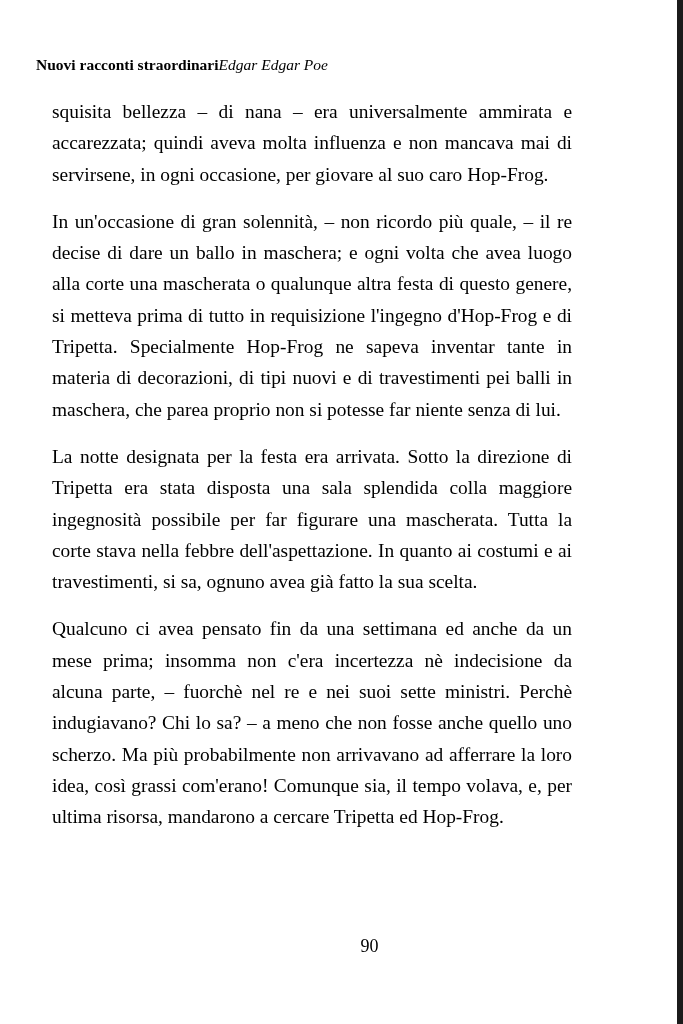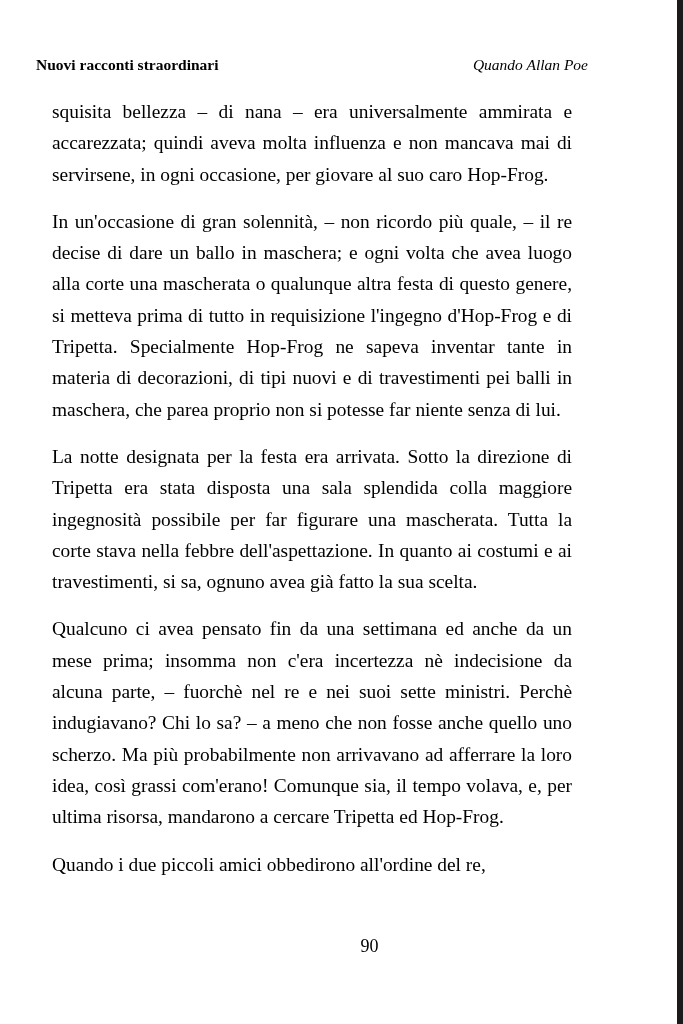--- a/index.html
+++ b/index.html
@@ -34,21 +34,20 @@
     background: #1b1b1b;
   }
   .content {
     position: absolute;
     left: 36px;
     top: 56px;
     width: 552px;
   }
   .running-head {
     display: flex;
-    justify-content: space-between;
     align-items: baseline;
     font-size: 15.5px;
     margin-bottom: 22px;
   }
   .running-head .book-title {
     font-weight: bold;
     font-family: "Liberation Serif", serif;
   }
   .running-head .author {
     font-style: italic;
@@ -80,28 +79,27 @@
 <body>
 
 <div class="page">
 
   <div class="edge-strip"></div>
 
   <div class="content">
 
     <div class="running-head">
       <span class="book-title">Nuovi racconti straordinari</span>
-      <span class="author">Quando Allan Poe</span>
+      <span class="author">Edgar Edgar Poe</span>
     </div>
 
     <div class="body-text">
       <p>squisita bellezza – di nana – era universalmente ammirata e accarezzata; quindi aveva molta influenza e non mancava mai di servirsene, in ogni occasione, per giovare al suo caro Hop-Frog.</p>
       <p>In un'occasione di gran solennità, – non ricordo più quale, – il re decise di dare un ballo in maschera; e ogni volta che avea luogo alla corte una mascherata o qualunque altra festa di questo genere, si metteva prima di tutto in requisizione l'ingegno d'Hop-Frog e di Tripetta. Specialmente Hop-Frog ne sapeva inventar tante in materia di decorazioni, di tipi nuovi e di travestimenti pei balli in maschera, che parea proprio non si potesse far niente senza di lui.</p>
       <p>La notte designata per la festa era arrivata. Sotto la direzione di Tripetta era stata disposta una sala splendida colla maggiore ingegnosità possibile per far figurare una mascherata. Tutta la corte stava nella febbre dell'aspettazione. In quanto ai costumi e ai travestimenti, si sa, ognuno avea già fatto la sua scelta.</p>
       <p>Qualcuno ci avea pensato fin da una settimana ed anche da un mese prima; insomma non c'era incertezza nè indecisione da alcuna parte, – fuorchè nel re e nei suoi sette ministri. Perchè indugiavano? Chi lo sa? – a meno che non fosse anche quello uno scherzo. Ma più probabilmente non arrivavano ad afferrare la loro idea, così grassi com'erano! Comunque sia, il tempo volava, e, per ultima risorsa, mandarono a cercare Tripetta ed Hop-Frog.</p>
-      <p class="last">Quando i due piccoli amici obbedirono all'ordine del re,</p>
     </div>
 
   </div>
 
   <div class="folio">90</div>
 
 </div>
 
 </body></html>

